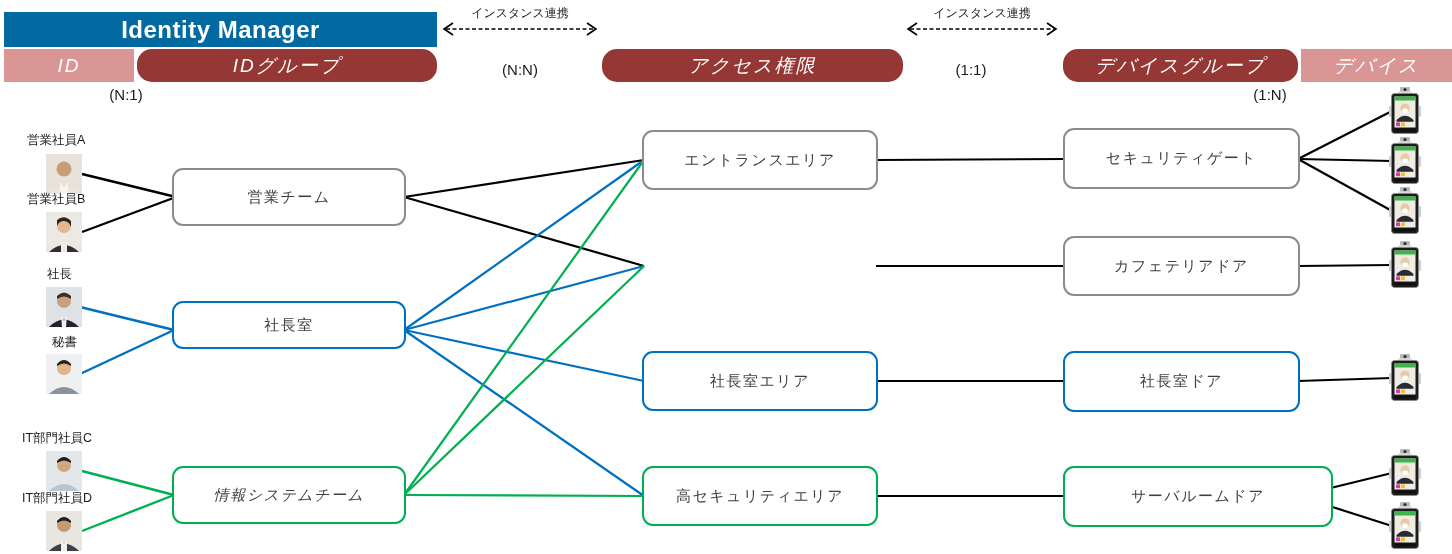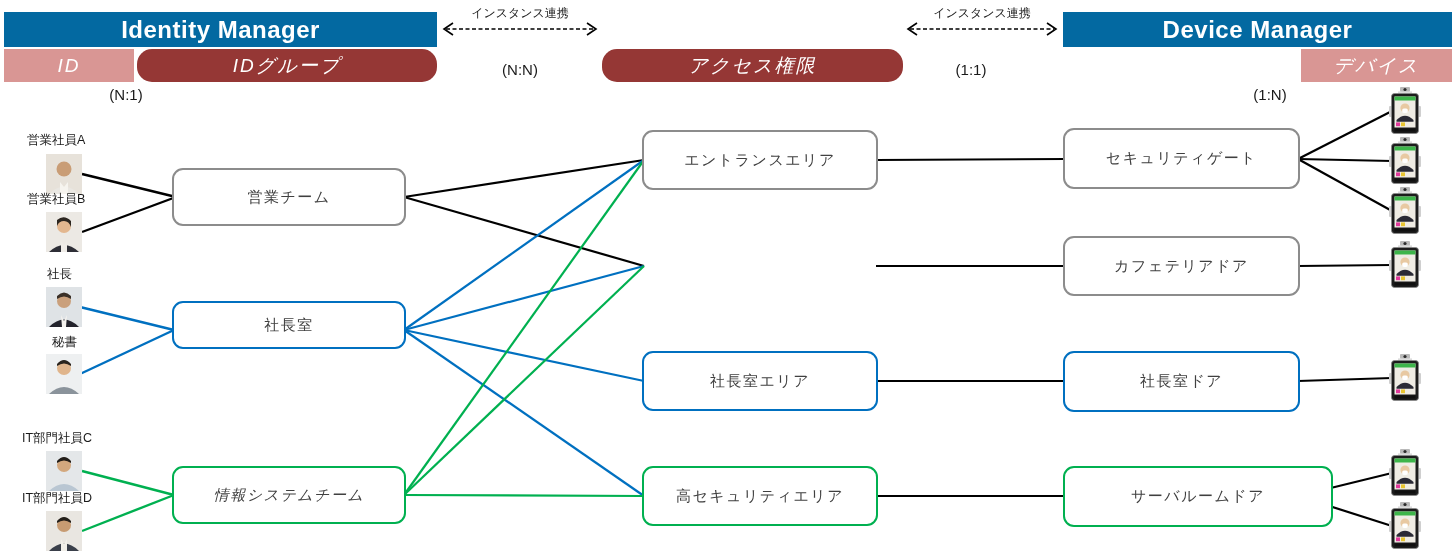--- a/index.html
+++ b/index.html
@@ -98,21 +98,21 @@
       <polyline points="1047,23 1056,29 1047,35"></polyline>
     </g>
   </svg>
 
   <div class="bar main" style="left:4px;top:12px;width:433px;height:35px;">Identity Manager</div>
   <div class="bar sub light" style="left:4px;top:49px;width:130px;height:33px;">ID</div>
   <div class="bar sub dark" style="left:137px;top:49px;width:300px;height:33px;">IDグループ</div>
 
   <div class="bar sub dark" style="left:602px;top:49px;width:301px;height:33px;">アクセス権限</div>
 
-  <div class="bar main" style="left:1063px;top:12px;width:389px;height:35px;">Device Manager</div>
+  <div class="bar sub dark" style="left:1063px;top:49px;width:235px;height:33px;">デバイスグループ</div>
   <div class="bar sub light" style="left:1301px;top:49px;width:151px;height:33px;">デバイス</div>
 
   <div class="conn-label" style="left:444px;top:5px;width:152px;">インスタンス連携</div>
   <div class="conn-label" style="left:906px;top:5px;width:152px;">インスタンス連携</div>
   <div class="card" style="left:444px;top:61px;width:152px;">(N:N)</div>
   <div class="card" style="left:906px;top:61px;width:130px;">(1:1)</div>
   <div class="card" style="left:88px;top:86px;width:76px;">(N:1)</div>
   <div class="card" style="left:1232px;top:86px;width:76px;">(1:N)</div>
 
   <div class="ulabel" style="left:27px;top:132px;">営業社員A</div>

